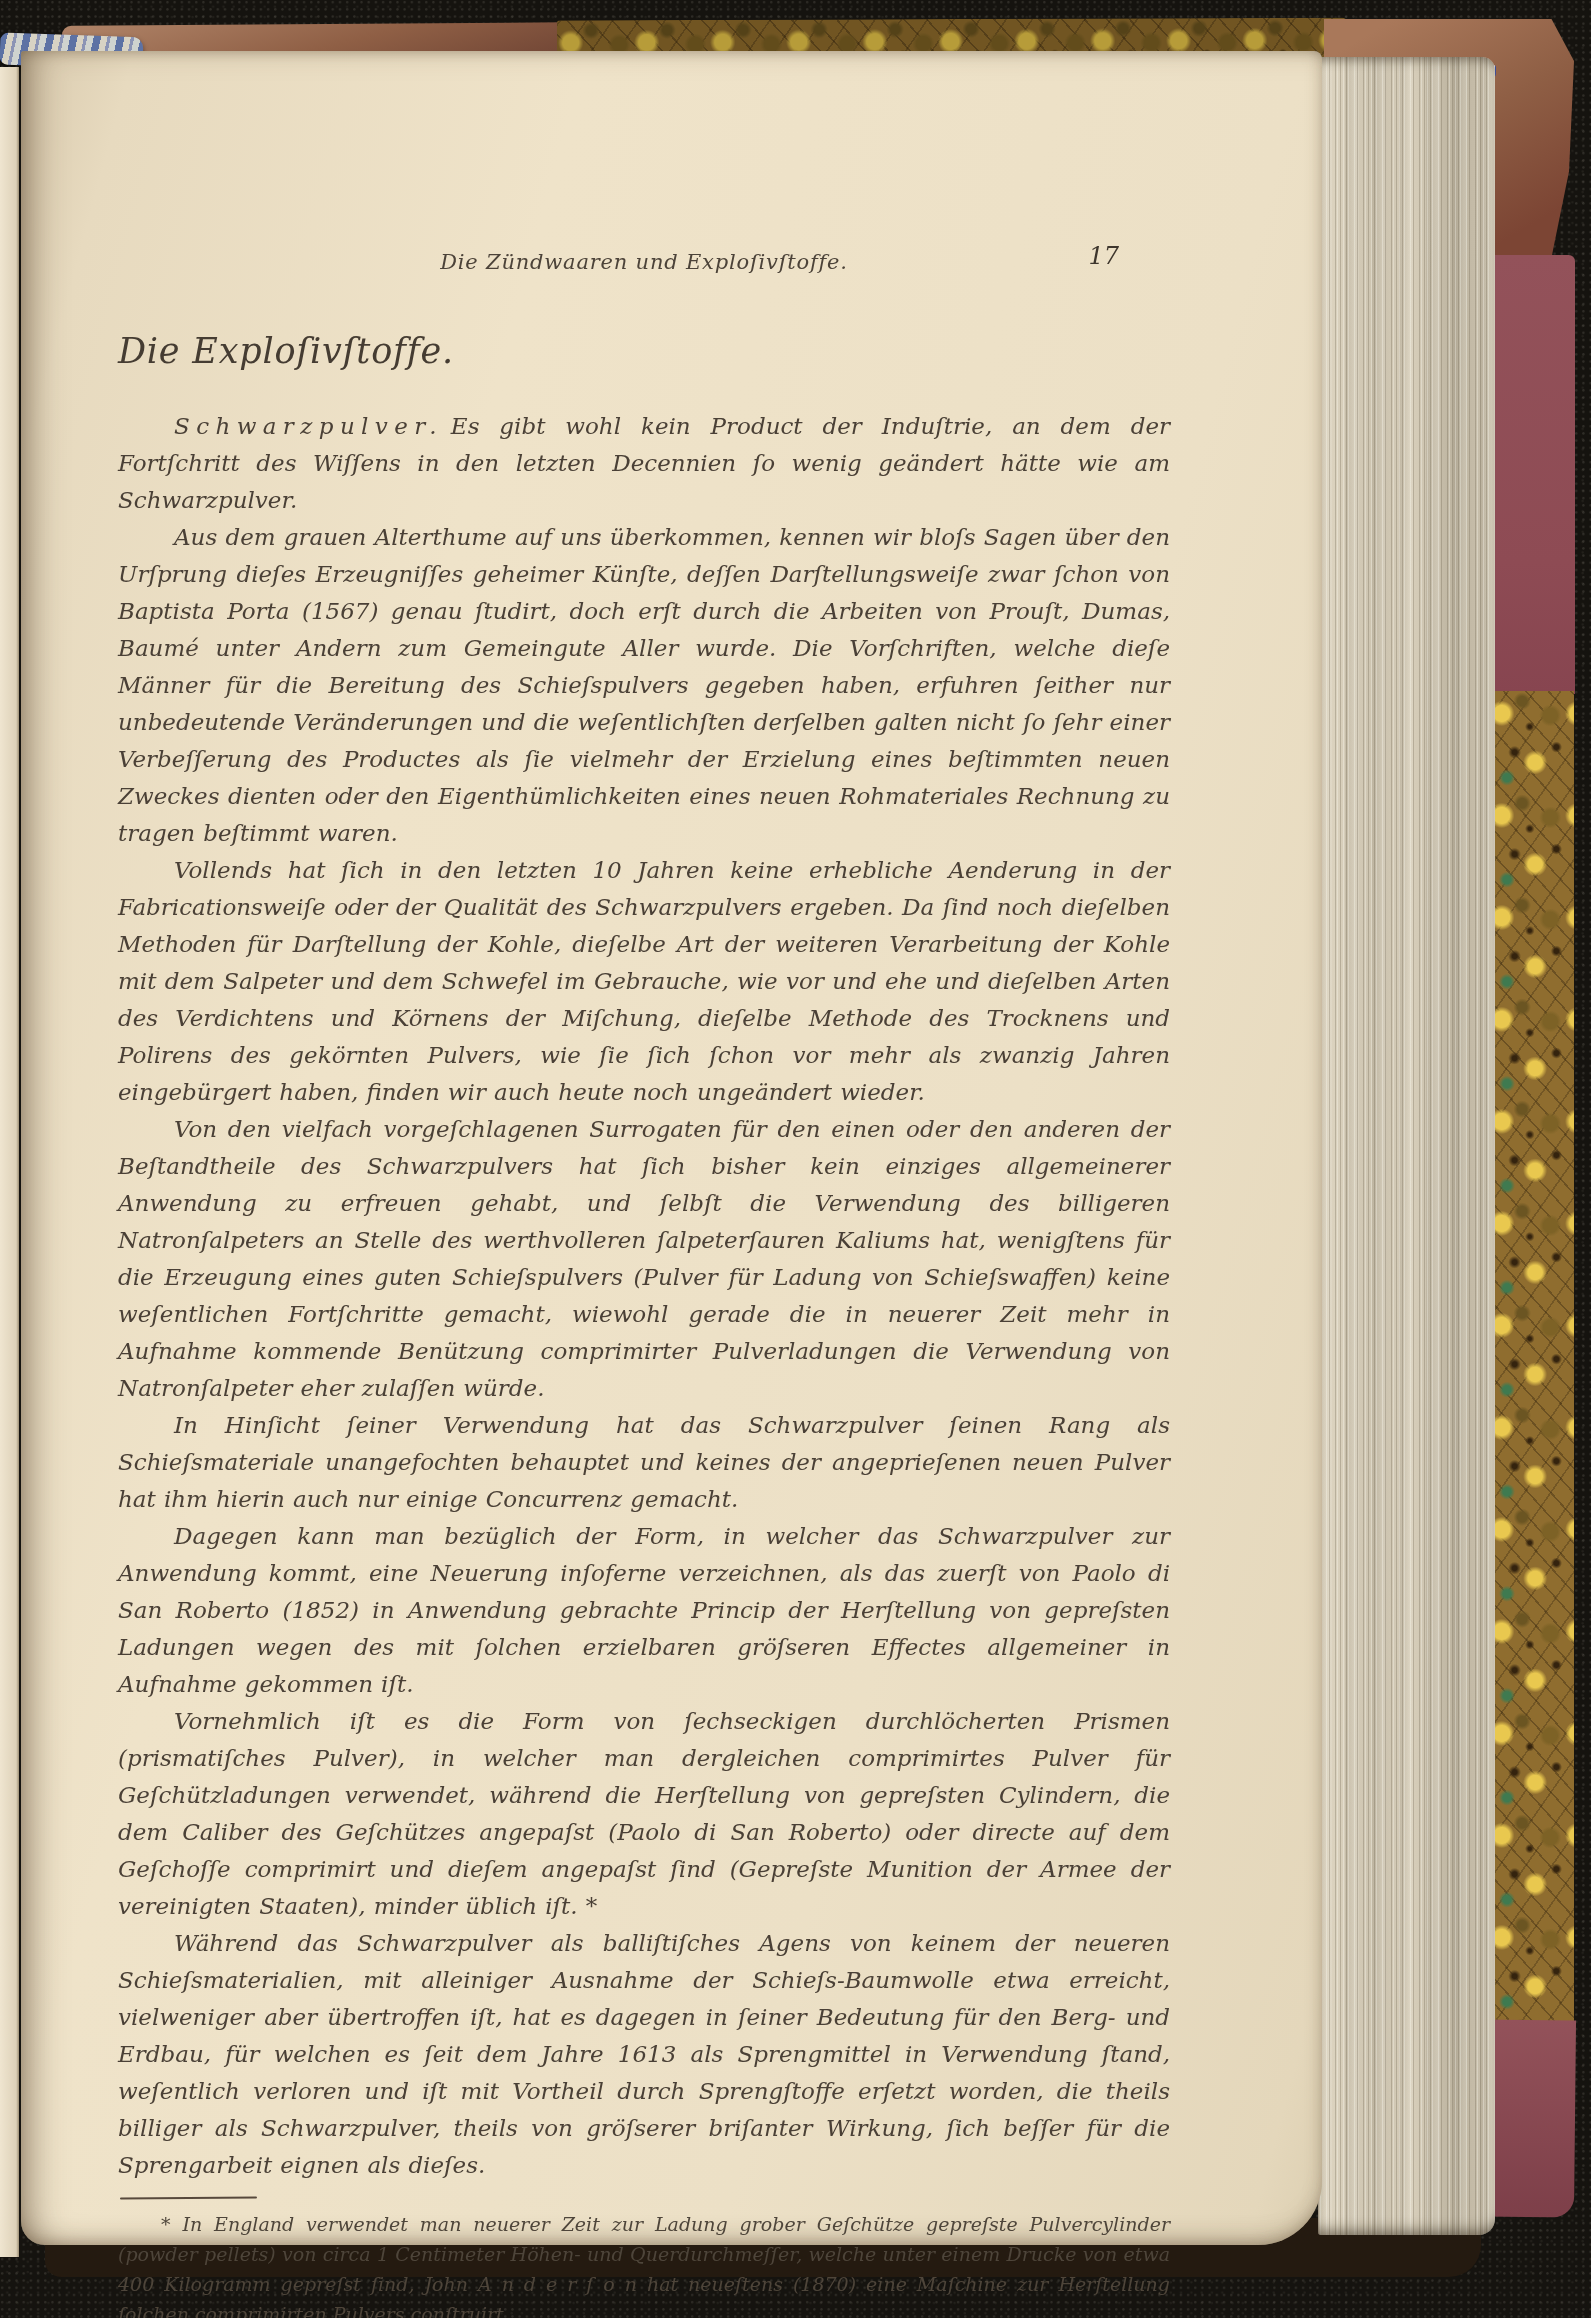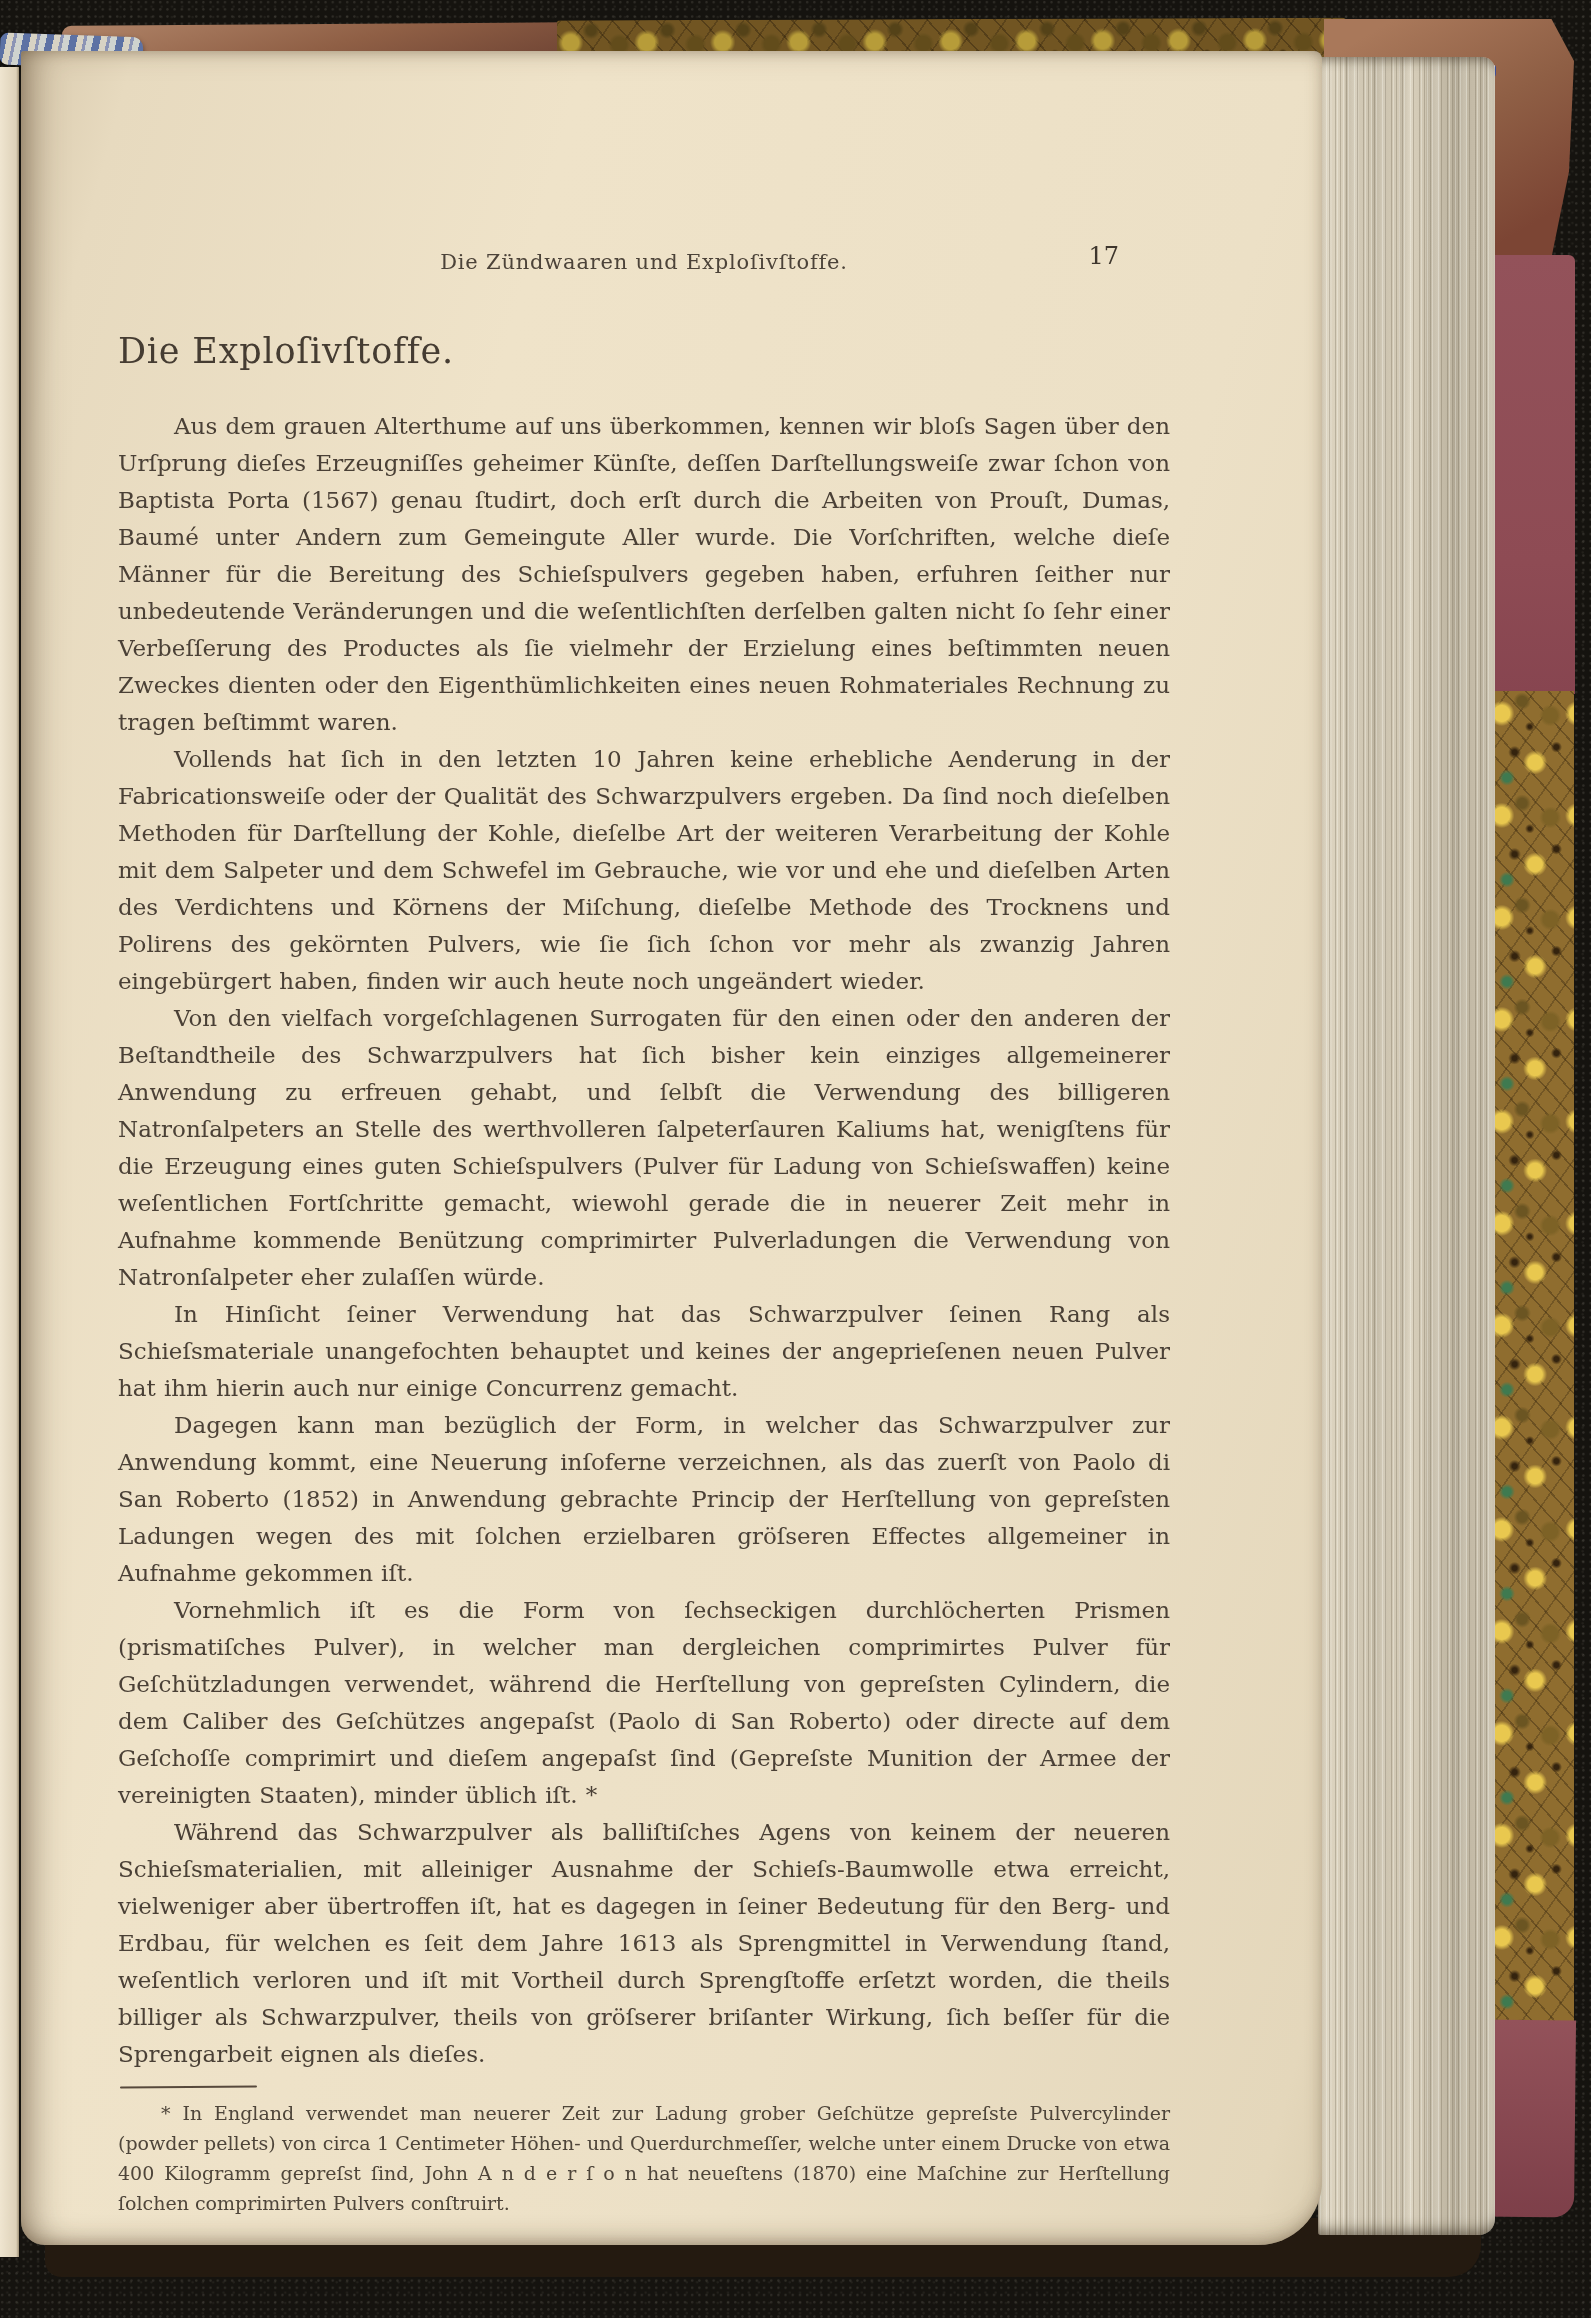--- a/index.html
+++ b/index.html
@@ -94,20 +94,21 @@
   }
   
   .page{
     left:21px; top:51px; width:1301px; height:2194px; z-index:4;
     background:linear-gradient(105deg,#d9caae 0,#e7dabf 6%,#efe3c9 30%,#ece0c6 68%,#e4d7bb 96%,#dccfb2 100%);
     border-radius:3.2px 8px 64px 24px;
     box-shadow:inset 21px 0 37px -14.3px rgba(70,50,28,.55),
                inset -8px 0 19px -11px rgba(90,70,45,.35),
                inset 0 -14.3px 24px -16px rgba(90,70,45,.5),
                inset 0 8px 14.3px -9.6px rgba(90,70,45,.35);
+    font-style:italic;
   }
   .text-block{position:absolute; left:97px; top:199px; width:1052px; color:var(--ink);}
   .header-row{position:relative; height:38px; margin-bottom:43px;}
   .running-title{
     display:block; text-align:center; font-size:21px; letter-spacing:0.8px; color:#4c4339;
   }
   .page-number{
     position:absolute; right:51px; top:-8px; font-size:24px; color:#3e362d;
   }
   .chapter-title{
@@ -150,20 +151,21 @@
   <div class="abs page">
     <div class="text-block">
 
       <div class="header-row">
         <span class="running-title">Die Zündwaaren und Exploſivſtoffe.</span>
         <span class="page-number">17</span>
       </div>
 
       <div class="chapter-title">Die Exploſivſtoffe.</div>
 
+      <p class="body"><span class="lead">Schwarzpulver.</span><span>Es gibt wohl kein Product der Induſtrie, an dem der Fortſchritt des Wiſſens in den letzten Decennien ſo wenig geändert hätte wie am Schwarzpulver.</span></p>
       <p class="body"><span class="lead"></span><span>Aus dem grauen Alterthume auf uns überkommen, kennen wir bloſs Sagen über den Urſprung dieſes Erzeugniſſes geheimer Künſte, deſſen Darſtellungsweiſe zwar ſchon von Baptista Porta (1567) genau ſtudirt, doch erſt durch die Arbeiten von Prouſt, Dumas, Baumé unter Andern zum Gemeingute Aller wurde. Die Vorſchriften, welche dieſe Männer für die Bereitung des Schieſspulvers gegeben haben, erfuhren ſeither nur unbedeutende Veränderungen und die weſentlichſten derſelben galten nicht ſo ſehr einer Verbeſſerung des Productes als ſie vielmehr der Erzielung eines beſtimmten neuen Zweckes dienten oder den Eigenthümlichkeiten eines neuen Rohmateriales Rechnung zu tragen beſtimmt waren.</span></p>
       <p class="body"><span class="lead"></span><span>Vollends hat ſich in den letzten 10 Jahren keine erhebliche Aenderung in der Fabricationsweiſe oder der Qualität des Schwarzpulvers ergeben. Da ſind noch dieſelben Methoden für Darſtellung der Kohle, dieſelbe Art der weiteren Verarbeitung der Kohle mit dem Salpeter und dem Schwefel im Gebrauche, wie vor und ehe und dieſelben Arten des Verdichtens und Körnens der Miſchung, dieſelbe Methode des Trocknens und Polirens des gekörnten Pulvers, wie ſie ſich ſchon vor mehr als zwanzig Jahren eingebürgert haben, finden wir auch heute noch ungeändert wieder.</span></p>
       <p class="body"><span class="lead"></span><span>Von den vielfach vorgeſchlagenen Surrogaten für den einen oder den anderen der Beſtandtheile des Schwarzpulvers hat ſich bisher kein einziges allgemeinerer Anwendung zu erfreuen gehabt, und ſelbſt die Verwendung des billigeren Natronſalpeters an Stelle des werthvolleren ſalpeterſauren Kaliums hat, wenigſtens für die Erzeugung eines guten Schieſspulvers (Pulver für Ladung von Schieſswaffen) keine weſentlichen Fortſchritte gemacht, wiewohl gerade die in neuerer Zeit mehr in Aufnahme kommende Benützung comprimirter Pulverladungen die Verwendung von Natronſalpeter eher zulaſſen würde.</span></p>
       <p class="body"><span class="lead"></span><span>In Hinſicht ſeiner Verwendung hat das Schwarzpulver ſeinen Rang als Schieſsmateriale unangefochten behauptet und keines der angeprieſenen neuen Pulver hat ihm hierin auch nur einige Concurrenz gemacht.</span></p>
       <p class="body"><span class="lead"></span><span>Dagegen kann man bezüglich der Form, in welcher das Schwarzpulver zur Anwendung kommt, eine Neuerung inſoferne verzeichnen, als das zuerſt von Paolo di San Roberto (1852) in Anwendung gebrachte Princip der Herſtellung von gepreſsten Ladungen wegen des mit ſolchen erzielbaren gröſseren Effectes allgemeiner in Aufnahme gekommen iſt.</span></p>
       <p class="body"><span class="lead"></span><span>Vornehmlich iſt es die Form von ſechseckigen durchlöcherten Prismen (prismatiſches Pulver), in welcher man dergleichen comprimirtes Pulver für Geſchützladungen verwendet, während die Herſtellung von gepreſsten Cylindern, die dem Caliber des Geſchützes angepaſst (Paolo di San Roberto) oder directe auf dem Geſchoſſe comprimirt und dieſem angepaſst ſind (Gepreſste Munition der Armee der vereinigten Staaten), minder üblich iſt. *</span></p>
       <p class="body"><span class="lead"></span><span>Während das Schwarzpulver als balliſtiſches Agens von keinem der neueren Schieſsmaterialien, mit alleiniger Ausnahme der Schieſs-Baumwolle etwa erreicht, vielweniger aber übertroffen iſt, hat es dagegen in ſeiner Bedeutung für den Berg- und Erdbau, für welchen es ſeit dem Jahre 1613 als Sprengmittel in Verwendung ſtand, weſentlich verloren und iſt mit Vortheil durch Sprengſtoffe erſetzt worden, die theils billiger als Schwarzpulver, theils von gröſserer briſanter Wirkung, ſich beſſer für die Sprengarbeit eignen als dieſes.</span></p>
 
       <div class="footnote-rule"></div>
       <p class="footnote"><span>*</span> <span>In England verwendet man neuerer Zeit zur Ladung grober Geſchütze gepreſste Pulvercylinder (powder pellets) von circa 1 Centimeter Höhen- und Querdurchmeſſer, welche unter einem Drucke von etwa 400 Kilogramm gepreſst ſind, John A n d e r ſ o n hat neueſtens (1870) eine Maſchine zur Herſtellung ſolchen comprimirten Pulvers conſtruirt.</span></p>

